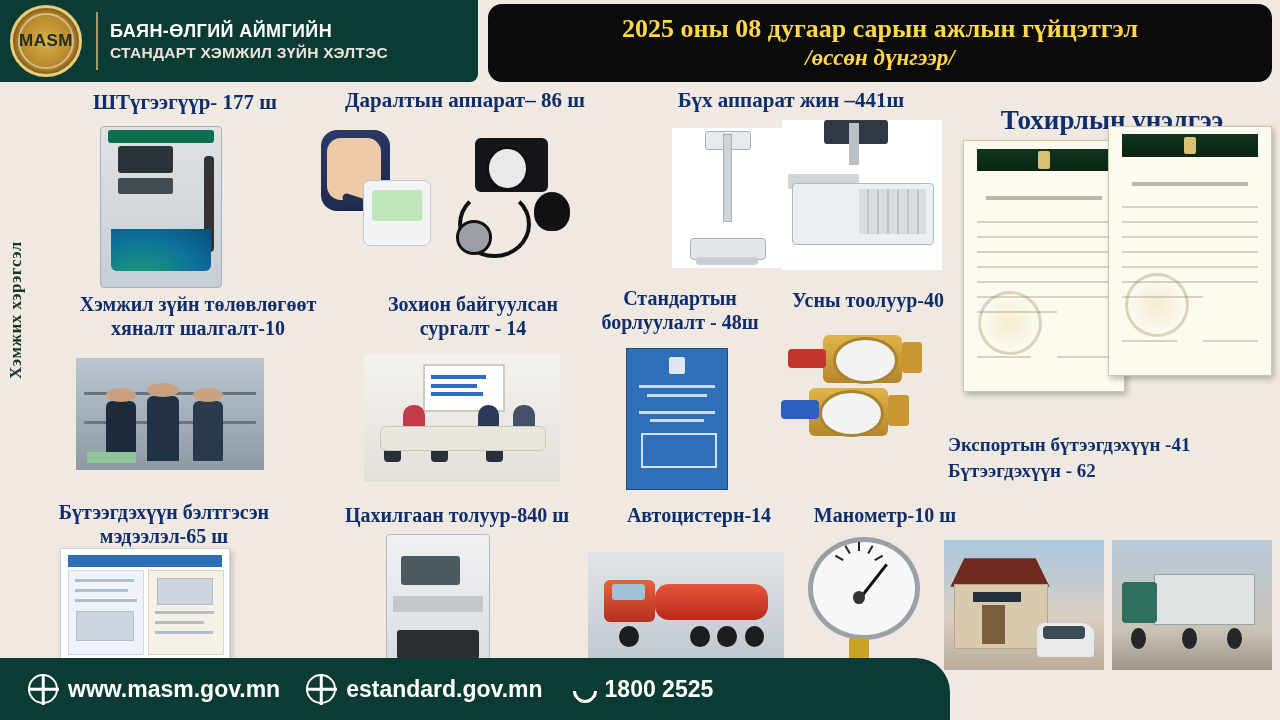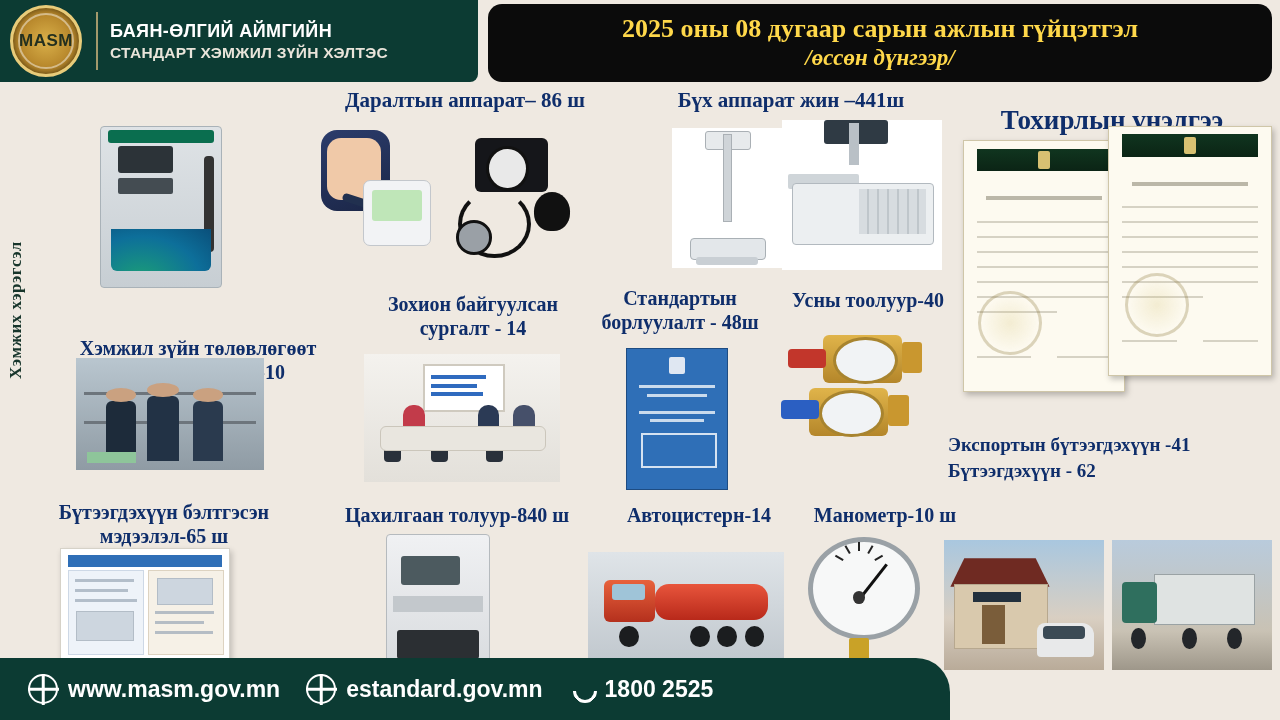--- a/index.html
+++ b/index.html
@@ -216,20 +216,21 @@
     </div>
   </div>
 
   <div class="title-box">
     <div class="t1">2025 оны 08 дугаар сарын ажлын гүйцэтгэл</div>
     <div class="t2">/өссөн дүнгээр/</div>
   </div>
 
   <div class="side-caption">Хэмжих хэрэгсэл</div>
 
+  <div class="lbl" style="left:60px;top:90px;width:250px;font-size:21px;">ШТүгээгүүр- 177 ш</div>
   <div class="lbl" style="left:300px;top:88px;width:330px;font-size:21px;">Даралтын аппарат– 86 ш</div>
   <div class="lbl" style="left:636px;top:88px;width:310px;font-size:21px;">Бүх аппарат жин –441ш</div>
   <div class="lbl" style="left:952px;top:104px;width:320px;font-size:27px;color:#0f2e6b;">Тохирлын үнэлгээ</div>
 
   <div class="ph disp" style="left:100px;top:126px;width:120px;height:160px;">
     <div class="cap"></div>
     <div class="screen"></div>
     <div class="screen2"></div>
     <div class="hose"></div>
     <div class="wave"></div>
@@ -292,21 +293,21 @@
     <div class="cr-line" style="top:44%"></div>
     <div class="cr-line" style="top:50%"></div>
     <div class="cr-line" style="top:56%"></div>
     <div class="cr-line" style="top:62%"></div>
     <div class="cr-line" style="top:68%;width:50%"></div>
     <div class="cr-line" style="top:86%;width:34%"></div>
     <div class="cr-line" style="top:86%;left:58%;width:34%"></div>
     <div class="seal" style="left:16px;top:146px;"></div>
   </div>
 
-  <div class="lbl" style="left:38px;top:292px;width:320px;font-size:20px;margin-top:44px;">
+  <div class="lbl" style="left:38px;top:292px;width:320px;font-size:20px;">
     <span>Хэмжил зүйн төлөвлөгөөт</span><br>
     <span>хяналт шалгалт-10</span>
   </div>
   <div class="lbl" style="left:358px;top:292px;width:230px;font-size:20px;">
     <span>Зохион байгуулсан</span><br>
     <span>сургалт - 14</span>
   </div>
   <div class="lbl" style="left:580px;top:286px;width:200px;font-size:20px;">
     <span>Стандартын</span><br>
     <span>борлуулалт - 48ш</span>

